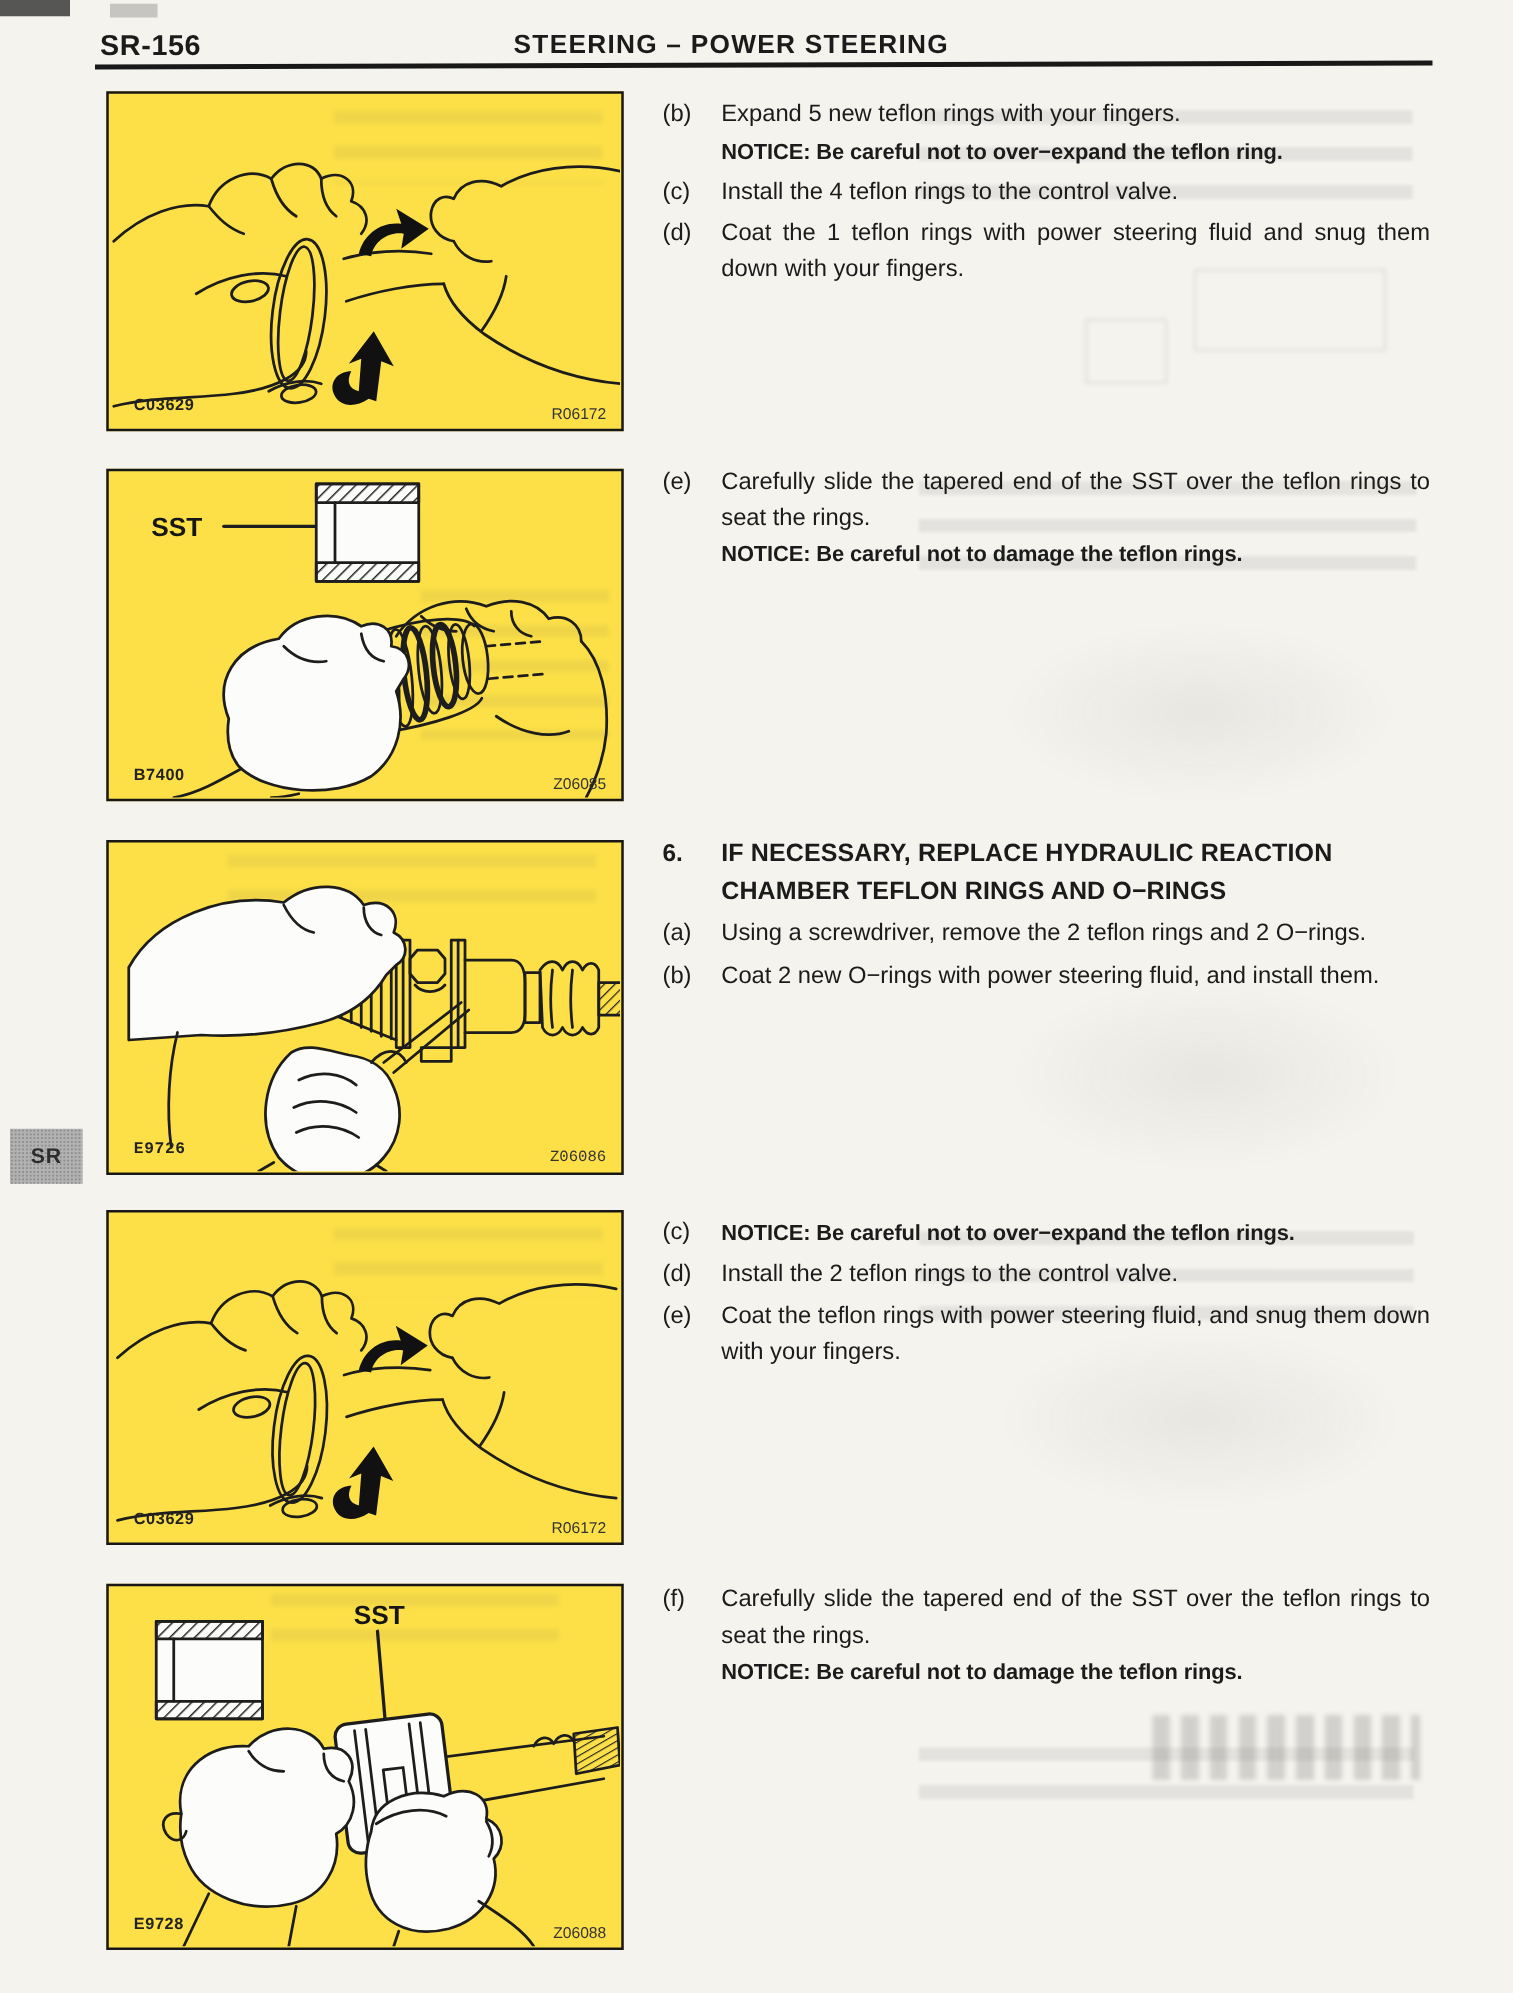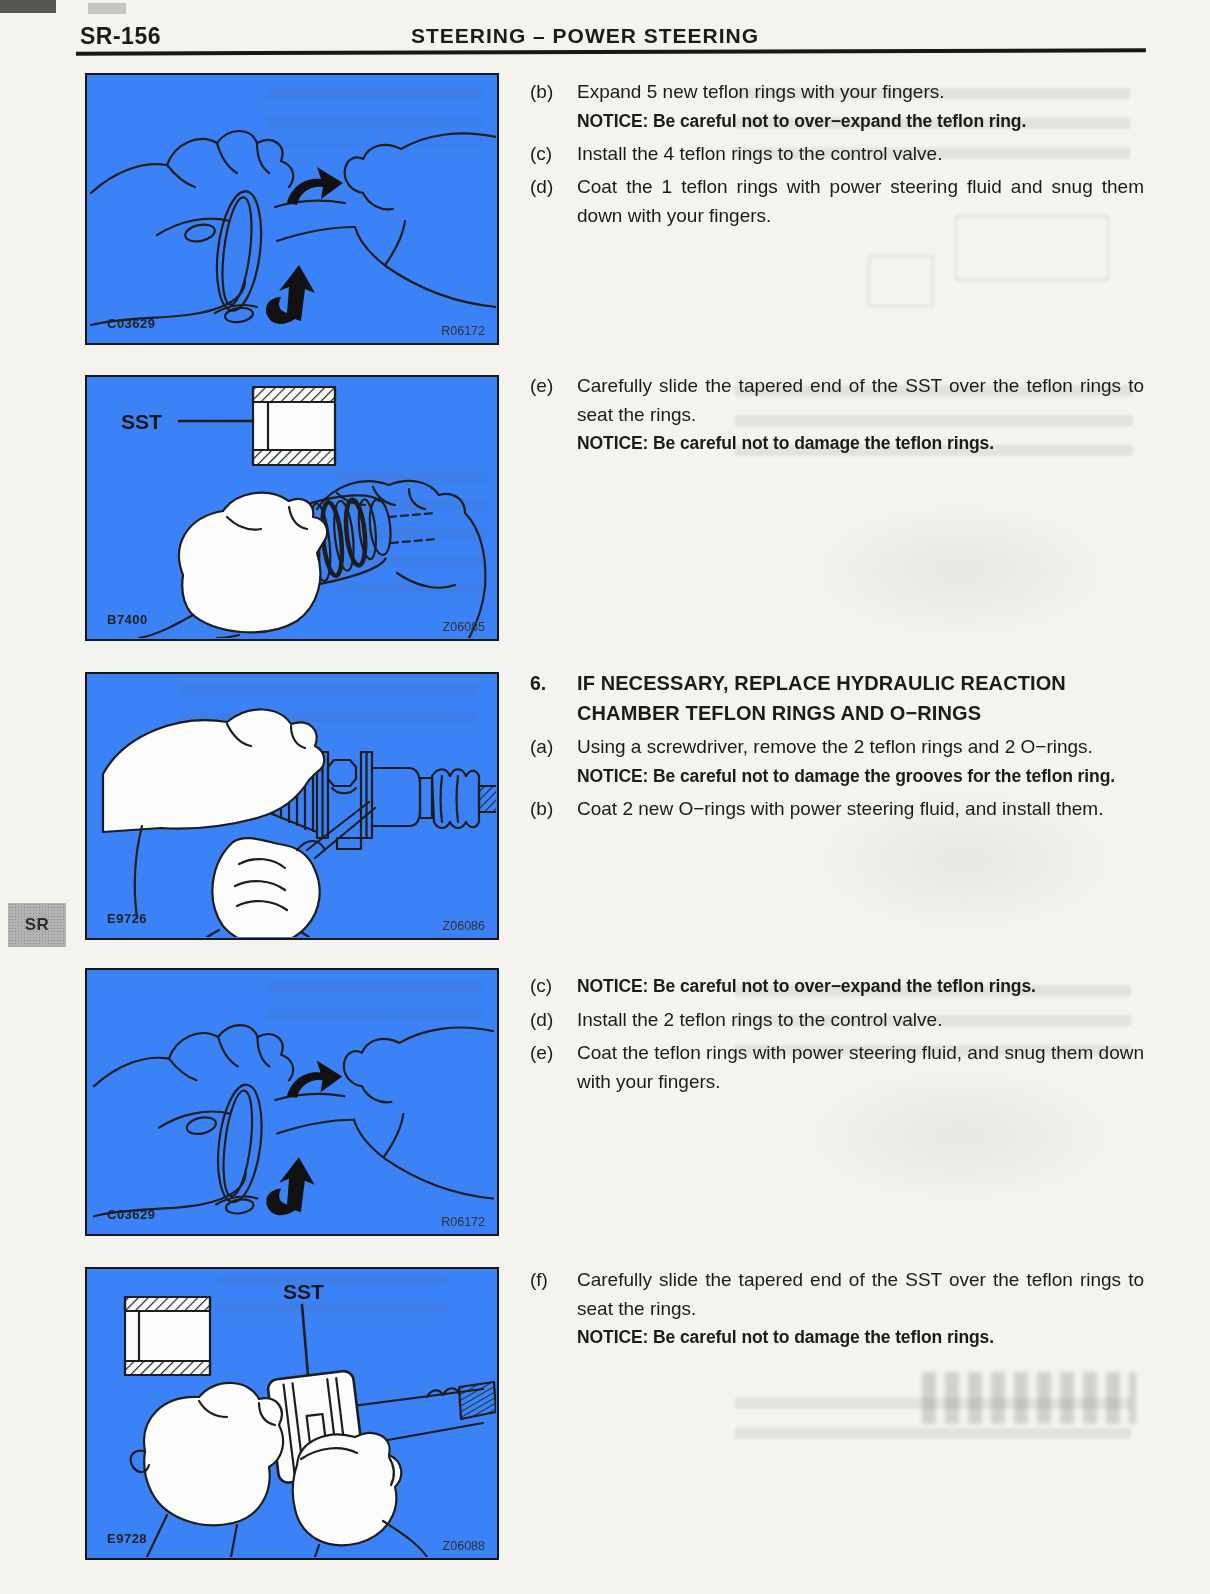--- a/index.html
+++ b/index.html
@@ -17,21 +17,21 @@
   .smudge{position:absolute;background:#3a3a3a;}
   .ghost{position:absolute;pointer-events:none;z-index:0;}
   .ghost-lines{opacity:.10;filter:blur(1.2px);
     background:repeating-linear-gradient(180deg,#5a5a5a 0 11px,transparent 11px 30px);}
   .ghost-blob{opacity:.10;filter:blur(4px);
     background:radial-gradient(ellipse at center,#7a7a7a 0%,transparent 68%);}
   .ghost-box{opacity:.13;filter:blur(1.5px);border:2px solid #6a6a6a;}
   .ghost-dark{opacity:.20;filter:blur(2px);
     background:repeating-linear-gradient(90deg,#4a4a4a 0 14px,transparent 14px 23px);}
   
-  .figure{position:absolute;left:85px;width:414px;background:#3b82f6;border:2.5px solid #171717;box-sizing:border-box;z-index:1;}
+  .figure{position:absolute;left:85px;width:414px;background:#fde047;border:2.5px solid #171717;box-sizing:border-box;z-index:1;}
   .figure svg{position:absolute;left:0;top:0;z-index:1;}
   .fig-ghost{position:absolute;opacity:.08;filter:blur(1.5px);z-index:0;
     background:repeating-linear-gradient(180deg,#555 0 10px,transparent 10px 28px);}
   .fig-code{position:absolute;z-index:2;font-size:13px;color:#222;}
   .fig-code.cl{left:20px;bottom:12px;font-weight:700;letter-spacing:.5px;}
   .fig-code.cr{right:12px;bottom:5px;font-weight:400;font-size:12.5px;color:#333;}
   
   .sr-tab{position:absolute;left:8px;top:903px;width:58px;height:44px;z-index:2;
     background-color:#b2b2b2;
     background-image:radial-gradient(#8d8d8d 1px,transparent 1px);background-size:3px 3px;
@@ -149,21 +149,21 @@
       <rect x="166" y="10" width="82" height="15" fill="url(#hA)"></rect>
       <rect x="166" y="73" width="82" height="15" fill="url(#hA)"></rect>
       <line x1="181" y1="25" x2="181" y2="73"></line>
     </g>
     <text class="svglab" x="34" y="52">SST</text>
   </svg>
   <div class="fig-code cl">B7400</div>
   <div class="fig-code cr">Z06085</div>
 </div>
 
-<div class="figure" style="top:672px;height:268px;">
+<div class="figure" style="top:672px;height:268px;font-family:Liberation Mono, monospace;">
   <div class="fig-ghost" style="left:95px;top:10px;width:295px;height:46px;"></div>
   <svg width="409" height="263" viewBox="0 0 409 263">
     <defs>
       <pattern id="hB" width="6" height="6" patternTransform="rotate(45)" patternUnits="userSpaceOnUse">
         <line x1="0" y1="0" x2="0" y2="6" stroke="#222" stroke-width="2"></line>
       </pattern>
     </defs>
     <g class="la">
 
       <path d="M175,118 L230,90"></path>
@@ -328,21 +328,20 @@
 
 <div class="tblock" style="top:668px;">
   <div class="item">
     <div class="ilabel hnum">6.</div>
     <div class="itext htext">IF NECESSARY, REPLACE HYDRAULIC REACTION CHAMBER TEFLON RINGS AND O−RINGS</div>
   </div>
   <div class="item">
     <div class="ilabel">(a)</div>
     <div class="itext">
       <div class="btxt">Using a screwdriver, remove the 2 teflon rings and 2 O−rings.</div>
-      <div class="notice">NOTICE: Be careful not to damage the grooves for the teflon ring.</div>
     </div>
   </div>
   <div class="item">
     <div class="ilabel">(b)</div>
     <div class="itext">
         <div class="btxt">Coat 2 new O−rings with power steering fluid, and install them.</div>
       </div>
   </div>
 </div>
 

